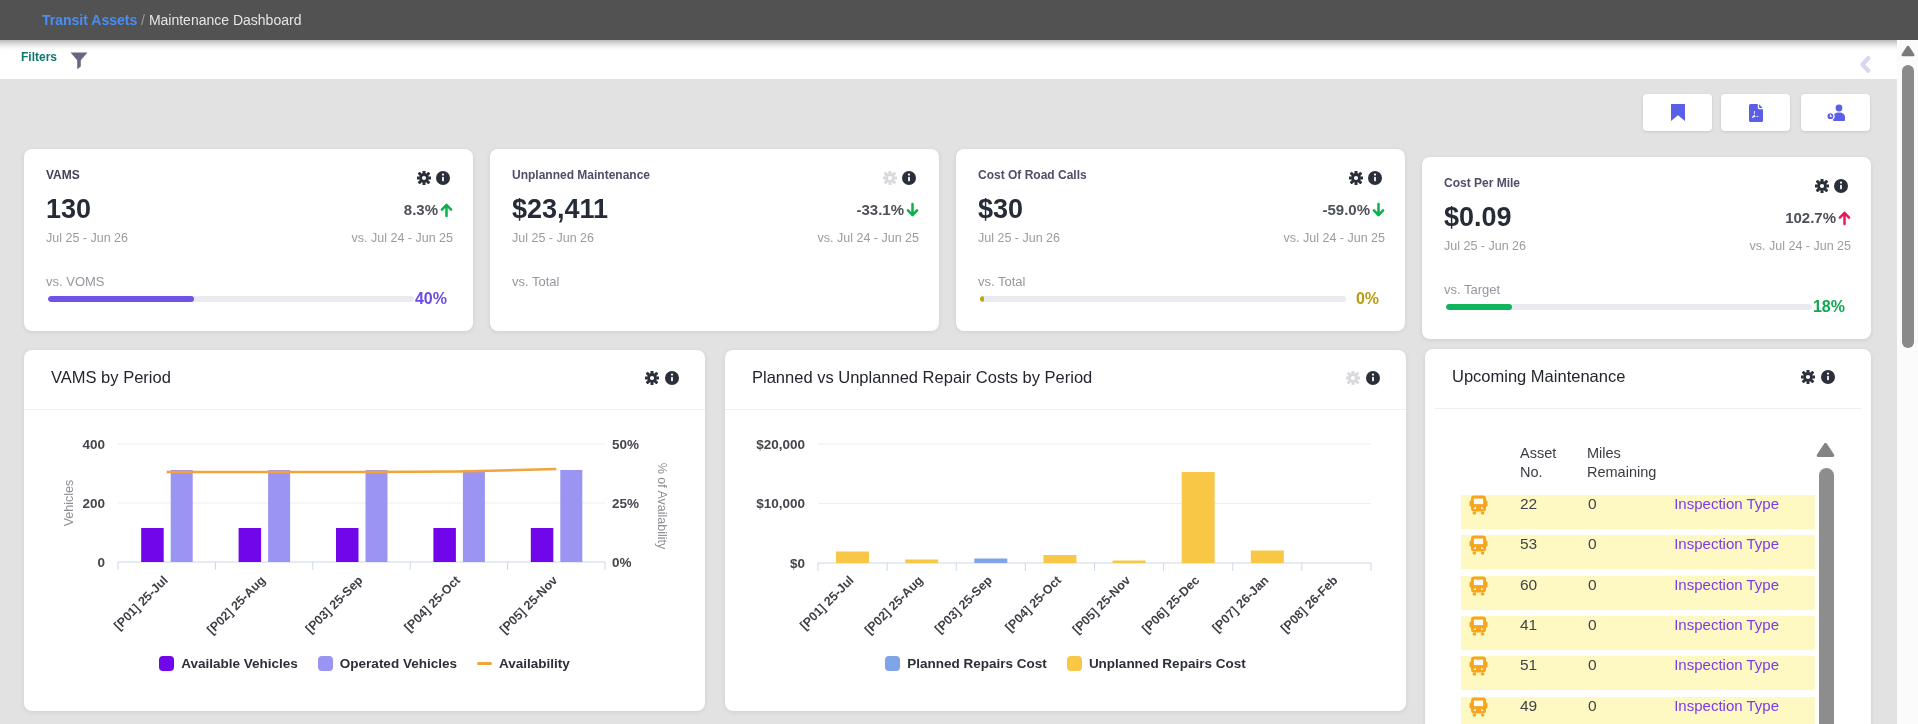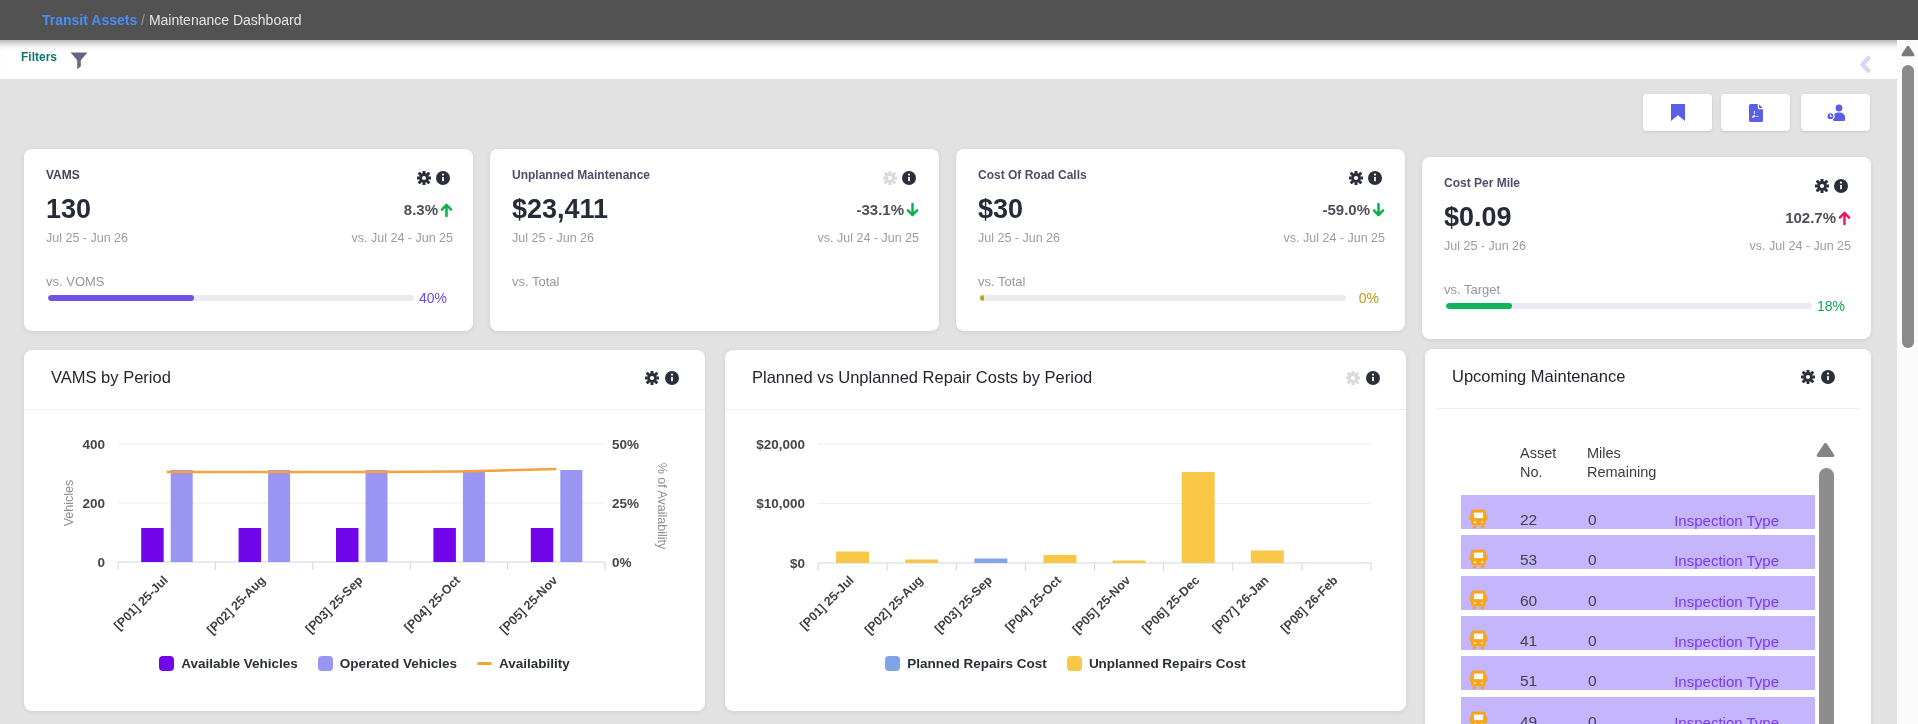--- a/index.html
+++ b/index.html
@@ -32,35 +32,35 @@
 .card .ct { position:absolute; left:22px; top:19px; font-size:12px; font-weight:700; color:#4f4e69; }
 .card .cicons { position:absolute; right:23px; top:22px; display:flex; gap:5.5px; align-items:center; }
 .card .cv { position:absolute; left:22px; top:45px; font-size:27px; font-weight:700; color:#262c37; }
 .card .cp { position:absolute; right:20px; top:52px; font-size:15px; font-weight:700; color:#4d5157; display:flex; align-items:center; }
 .card .cd1 { position:absolute; left:22px; top:82px; font-size:12.5px; color:#9b9ba3; }
 .card .cd2 { position:absolute; right:20px; top:82px; font-size:12.5px; color:#9b9ba3; }
 .card .cvs { position:absolute; left:22px; top:125px; font-size:13px; color:#96969e; }
 .card .cbar { position:absolute; left:24px; top:141px; width:399px; display:flex; align-items:center; }
 .card .track { flex:1; height:5.5px; border-radius:3px; background:#eaeaf1; overflow:hidden; }
 .card .fill { height:100%; border-radius:3px; }
-.card .pct { width:33px; text-align:right; font-size:14px; font-weight:400; }
+.card .pct { width:33px; text-align:right; font-size:16px; font-weight:700; }
 
 
 .panel { position:absolute; background:#fff; border-radius:8px; box-shadow:0 1px 5px rgba(0,0,0,0.09); }
 .panel .pt { position:absolute; left:27px; top:18px; font-size:16.5px; font-weight:400; color:#23262e; }
 .panel .picons { position:absolute; top:21px; display:flex; gap:6px; align-items:center; }
 .panel .pdiv { position:absolute; left:0; right:0; top:59px; height:1px; background:#eeeef4; }
 .legend { position:absolute; left:0; right:0; display:flex; justify-content:center; align-items:center; gap:20px; }
 .legend .li { display:flex; align-items:center; gap:7px; font-size:13.5px; font-weight:700; color:#2c2f37; }
 .legend .sq { width:15px; height:15px; border-radius:4px; }
 .legend .ln { width:15px; height:2.5px; border-radius:2px; }
 
 
 #um .hdr { position:absolute; font-size:14.5px; font-weight:400; color:#3b3b43; line-height:19px; }
-#um .row { position:absolute; left:36px; width:354px; height:34px; background:#c4b5fd; display:flex; align-items:flex-end; }
+#um .row { position:absolute; left:36px; width:354px; height:34px; background:#fef9c3; display:flex; align-items:flex-start; }
 #um .row .bus { margin-left:8px; }
 #um .row .num { position:absolute; left:59px; font-size:15.5px; color:#42424a; }
 #um .row .mi { position:absolute; left:127px; font-size:15.5px; color:#42424a; }
 #um .row .link { position:absolute; right:36px; font-size:15px; color:#7c3aed; }
 
 #um .pthumb { position:absolute; left:393.5px; top:119px; width:15px; height:280px; background:#8d8d8d; border-radius:8px; }
 </style>
 </head>
 <body>
 

